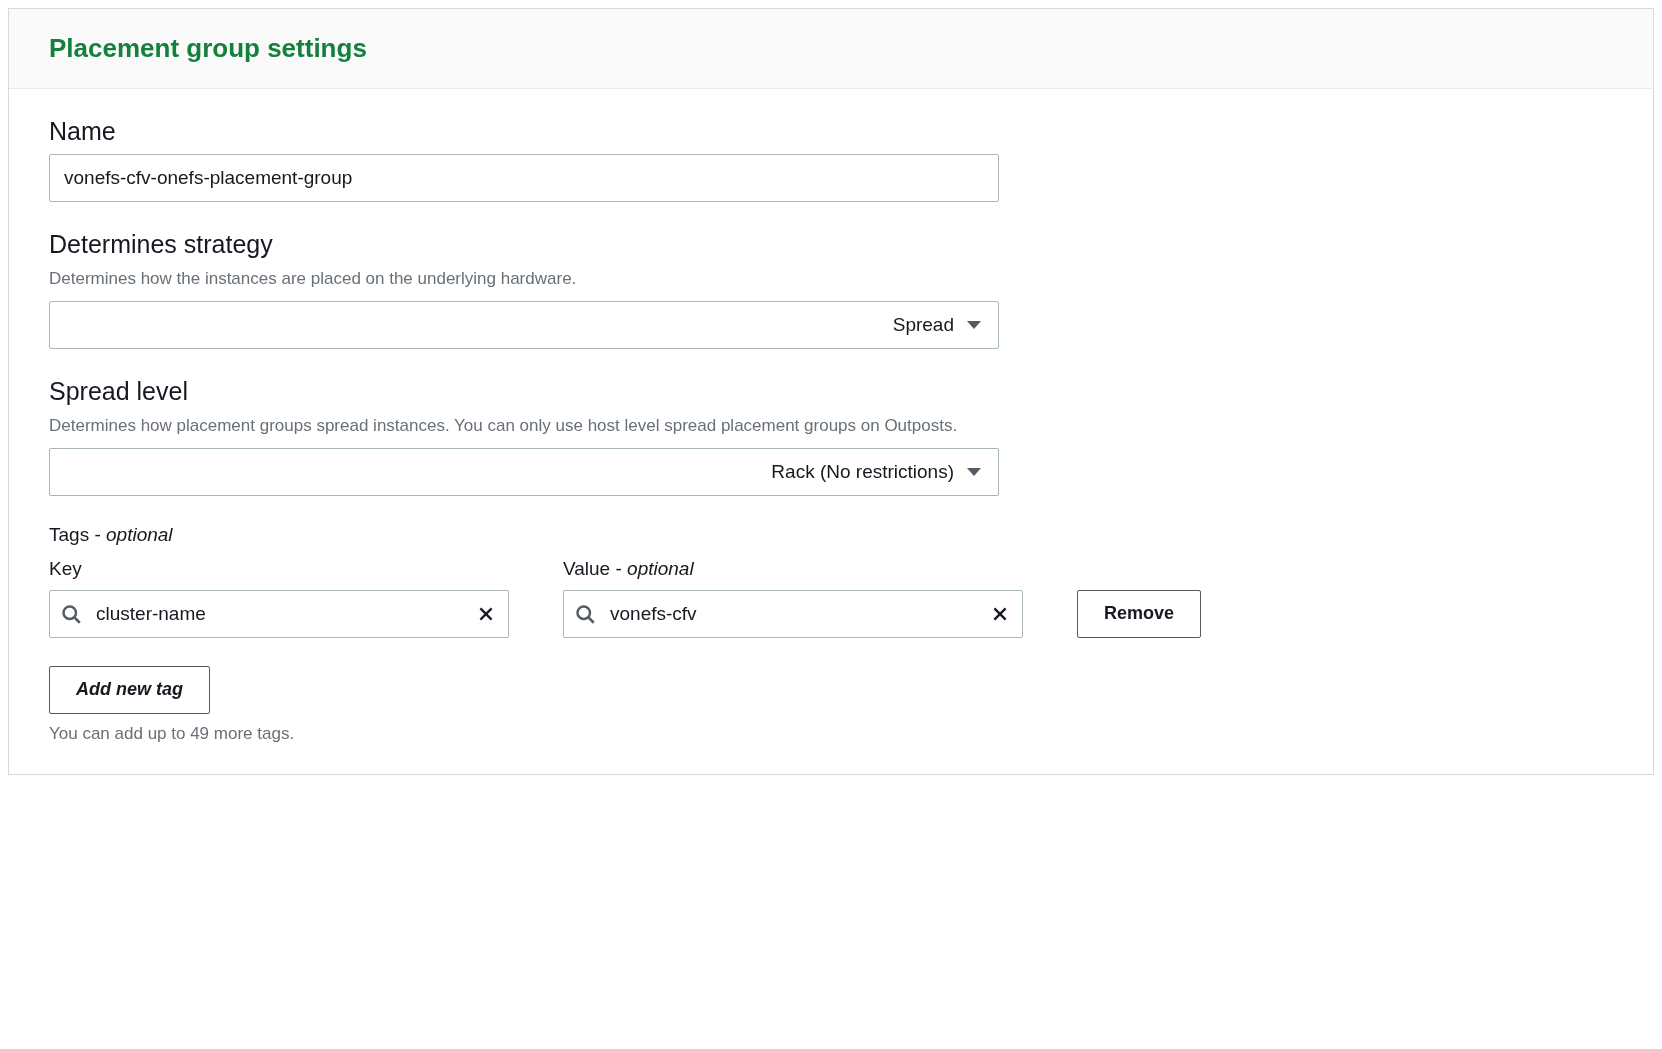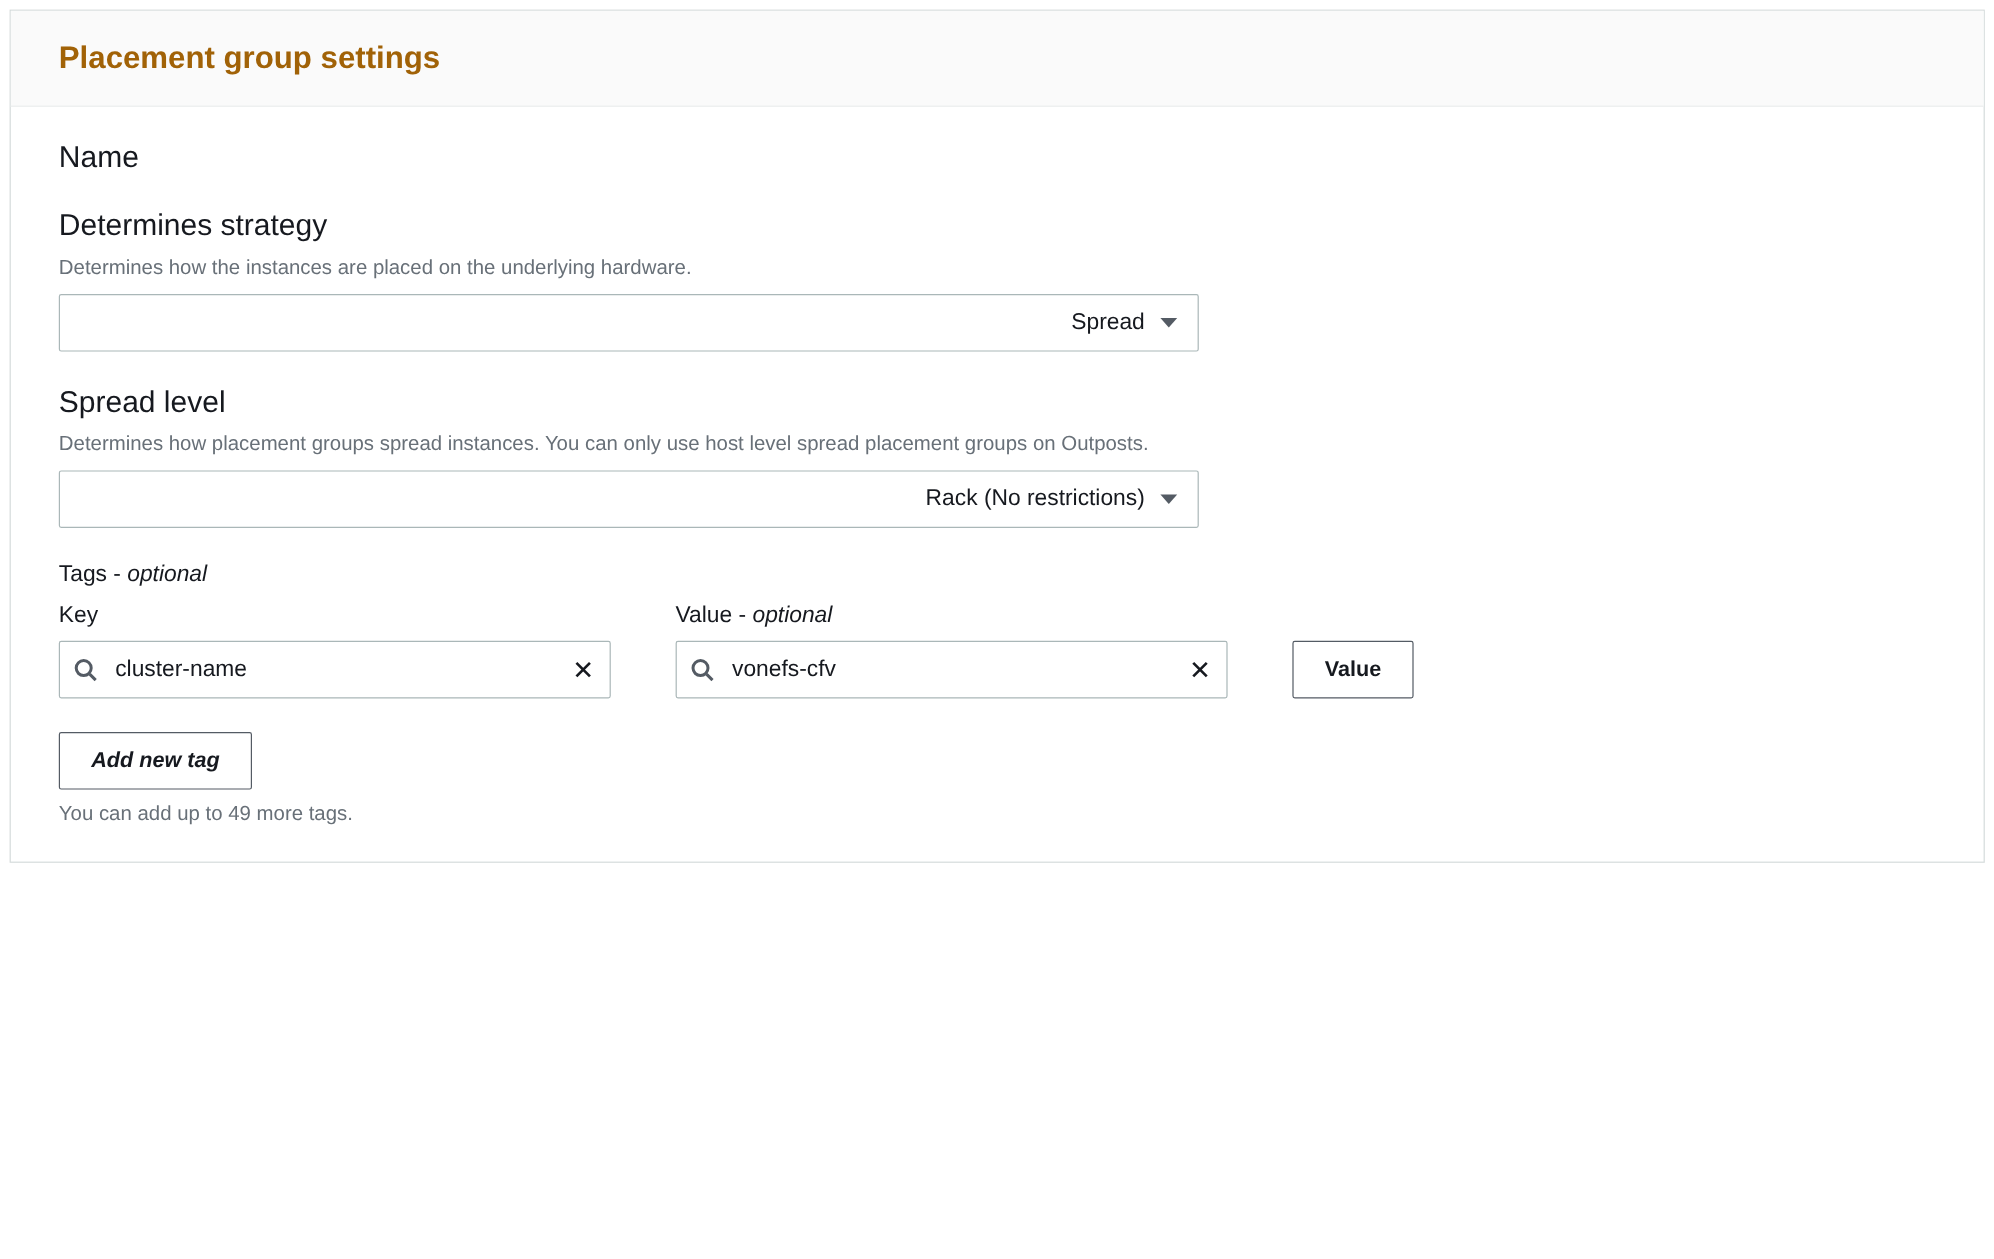--- a/index.html
+++ b/index.html
@@ -18,21 +18,21 @@
     background: #ffffff;
   }
   .panel-header {
     background: #fafafa;
     padding: 24px 40px;
     border-bottom: 1px solid #eaeded;
   }
   .panel-title {
     font-size: 26px;
     font-weight: 700;
-    color: #a16207;
+    color: #15803d;
   }
   .panel-body {
     padding: 28px 40px 30px 40px;
   }
   .form-group {
     margin-bottom: 28px;
   }
   .form-group:last-child {
     margin-bottom: 0;
   }
@@ -184,20 +184,21 @@
 <body>
 
 <div class="panel">
   <div class="panel-header">
     <h1 class="panel-title">Placement group settings</h1>
   </div>
   <div class="panel-body">
 
     <div class="form-group">
       <label class="form-label">Name</label>
+      <input type="text" class="text-input" value="vonefs-cfv-onefs-placement-group" style="">
     </div>
 
     <div class="form-group">
       <label class="form-label">Determines strategy</label>
       <div class="form-hint">Determines how the instances are placed on the underlying hardware.</div>
       <div class="select-wrap">
         <select class="select-input">
           <option>Spread</option>
         </select>
         <span class="select-caret"></span>
@@ -255,21 +256,21 @@
             <button class="clear-btn">
               <svg width="18" height="18" viewBox="0 0 16 16" fill="none" stroke="#16191f" stroke-width="2">
                 <line x1="3" y1="3" x2="13" y2="13"></line>
                 <line x1="13" y1="3" x2="3" y2="13"></line>
               </svg>
             </button>
           </div>
         </div>
 
         <div class="tag-remove-col">
-          <button class="btn">Value</button>
+          <button class="btn">Remove</button>
         </div>
       </div>
     </div>
 
     <div>
       <button class="btn add-tag-btn">Add new tag</button>
       <div class="tag-limit-text">You can add up to 49 more tags.</div>
     </div>
 
   </div>

